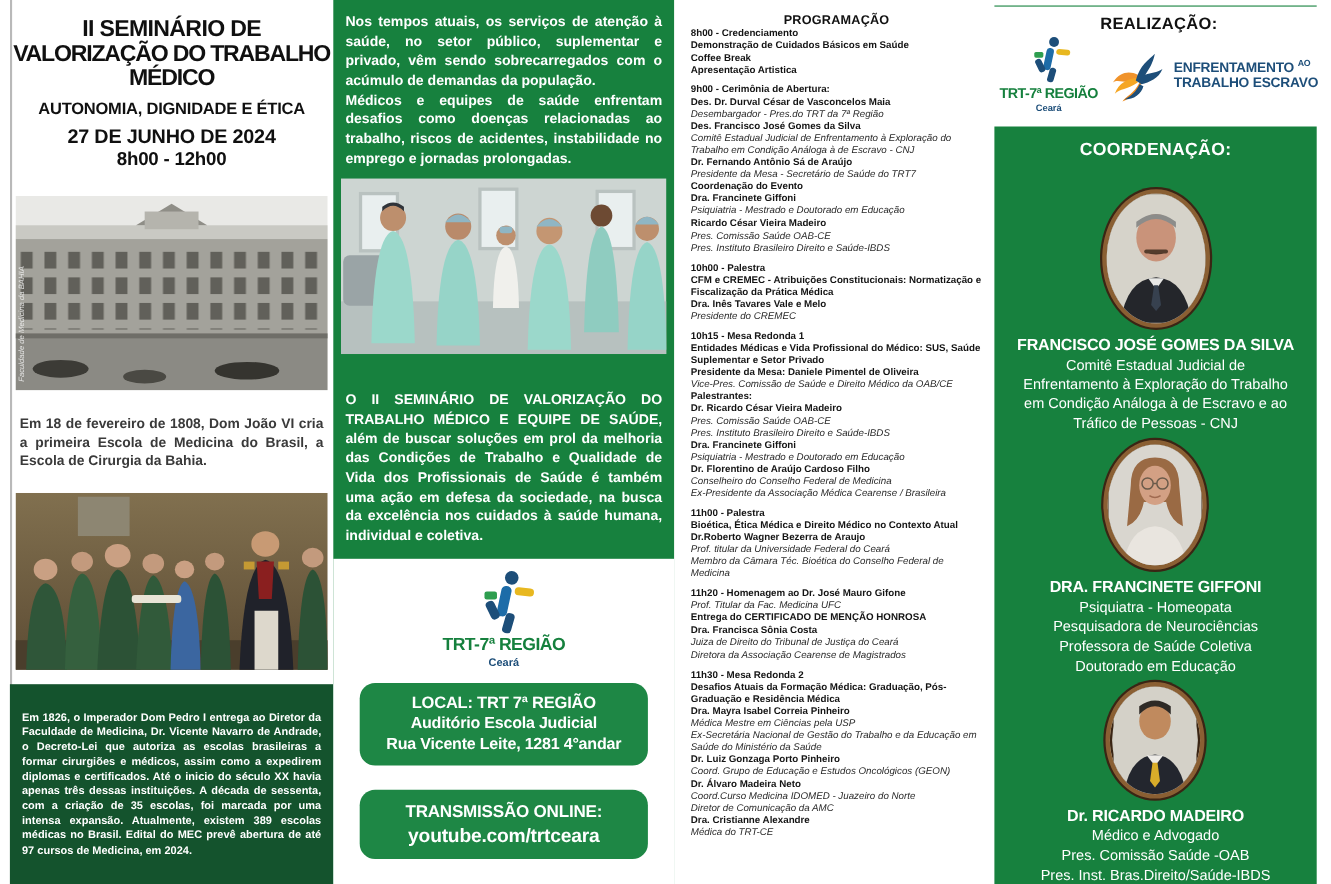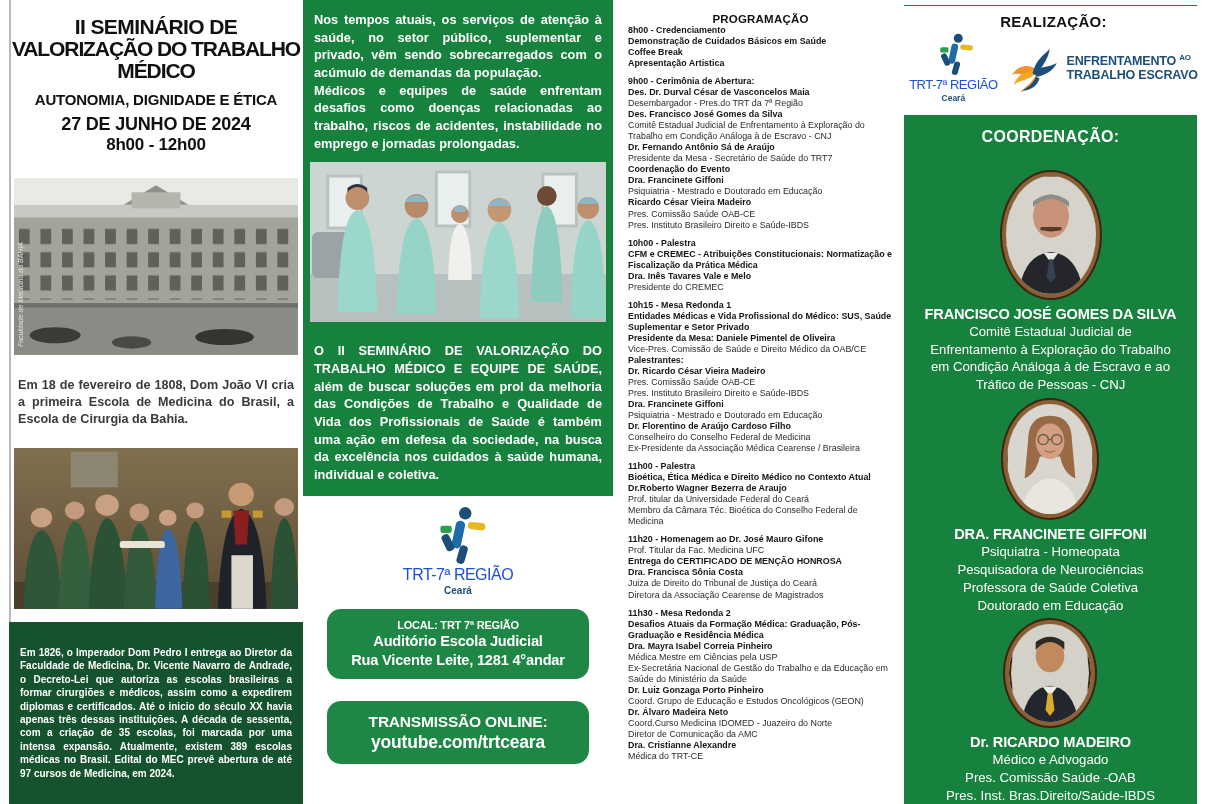--- a/index.html
+++ b/index.html
@@ -20,38 +20,38 @@
   .c1-para { margin:9px 9px 0 9px; font-size:12.6px; font-weight:700; color:#3a3a3a; text-align:justify; line-height:1.33; }
   .photo2 { height:180px; margin:8px 5px 0 5px; overflow:hidden; }
   .photo2 svg { width:100%; height:100%; display:block; }
   .c1-green { flex:1; background:#14532d; color:#fff; padding:24px 11px; font-size:10px; font-weight:700; text-align:justify; line-height:1.34; }
 
   
   .col2 { width:310px; height:804px; background:#17813e; display:flex; flex-direction:column;justify-content:center; }
   .c2-para { color:#fff; font-weight:700; font-size:12.8px; line-height:1.38; text-align:justify; margin:11px 11px 0 11px; }
   .c2-photo { height:160px; margin:10px 7px 2px 7px; overflow:hidden; }
   .c2-photo svg { width:100%; height:100%; display:block; }
-  .c2-para2 { margin-top:18px; }
+  .c2-para2 { margin-top:30px; }
   .c2-white { background:#fff; flex:1; margin-top:12px; text-align:center; padding-top:10px; }
   .trt-logo { display:inline-block; text-align:center; }
   .trt-logo svg { display:block; margin:0 auto; }
-  .trt-name { color:#1d4ed8; font-weight:400; font-size:16px; letter-spacing:-0.5px; margin-top:2px; }
+  .trt-name { color:#15803d; font-weight:700; font-size:16px; letter-spacing:-0.5px; margin-top:2px; }
   .trt-sub { color:#1d4e79; font-weight:700; font-size:10px; margin-top:1px; }
   .green-box { background:#1e8745; border-radius:14px; margin:11px 24px 0 24px; padding:9px 6px; color:#fff; font-weight:700; }
   .gb-line { font-size:14.6px; line-height:1.3; letter-spacing:-0.2px; }
   .gb-big { font-size:17.5px; font-weight:800; letter-spacing:-0.2px; }
   .trans-box { margin-top:22px; padding:11px 6px; }
 
   
   .col3 { width:288px; height:804px; background:#fff; padding:13px 8px 0 15px; }
   .prog-heading { text-align:center; font-size:11.5px; font-weight:800; color:#111; letter-spacing:0.2px; margin-bottom:0; }
   .pblock { margin-bottom:7px; }
   .pline { font-size:8.9px; line-height:1.24; color:#141414; letter-spacing:0; }
   .pline.bold { font-weight:700; }
-  .pline.ital { font-weight:400; color:#2a2a2a; }
+  .pline.ital { font-style:italic; font-weight:400; color:#2a2a2a; }
 
   
   .col4 { width:305px; height:804px; background:#fff; display:flex; flex-direction:column; }
   .c4-topbar { height:13px; background:#17813e; margin:5px 9px 0 3px; }
   .realizacao { text-align:center; padding:7px 0 4px 0; }
   .real-heading { font-size:15px; font-weight:800; color:#111; letter-spacing:0.3px; }
   .logos-row { display:flex; align-items:center; justify-content:center; gap:12px; padding:3px 0 6px 0; }
   .trt-mini { text-align:center; }
   .trt-mini .trt-name { font-size:13px; }
   .trt-mini .trt-sub { font-size:8.5px; }
@@ -203,21 +203,21 @@
           <rect x="26" y="14" width="9" height="27" rx="4" fill="#1d6ca8" transform="rotate(12 30 27)"></rect>
           <rect x="13" y="19" width="11" height="7" rx="2" fill="#2e9e4f"></rect>
           <rect x="16" y="27" width="8" height="17" rx="3.5" fill="#1d4e79" transform="rotate(-26 20 35)"></rect>
           <rect x="30" y="38" width="8" height="18" rx="3.5" fill="#1d4e79" transform="rotate(16 34 47)"></rect>
         </svg>
         <div class="trt-name">TRT-7ª REGIÃO</div>
         <div class="trt-sub">Ceará</div>
       </div>
 
       <div class="green-box">
-        <div class="gb-line" style="font-size:11px;">LOCAL: TRT 7ª REGIÃO</div>
+        <div class="gb-line" style="font-size:15px;">LOCAL: TRT 7ª REGIÃO</div>
         <div class="gb-line">Auditório Escola Judicial</div>
         <div class="gb-line">Rua Vicente Leite, 1281 4°andar</div>
       </div>
 
       <div class="green-box trans-box">
         <div class="gb-line" style="font-size:15.5px;">TRANSMISSÃO ONLINE:</div>
         <div class="gb-big">youtube.com/trtceara</div>
       </div>
     </div>
   </div>

